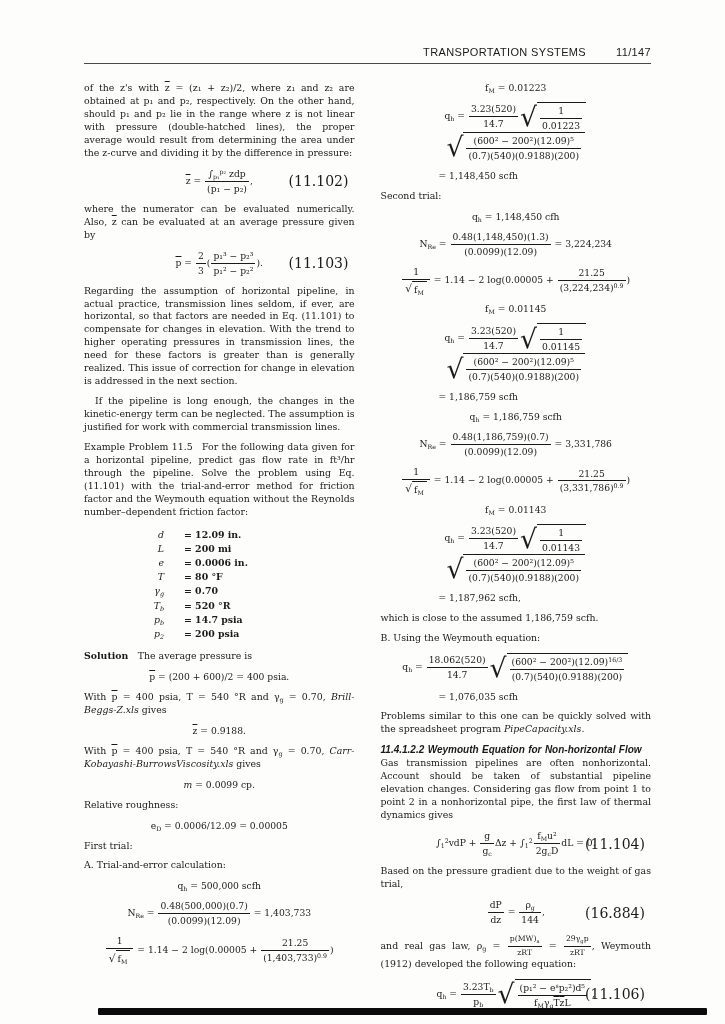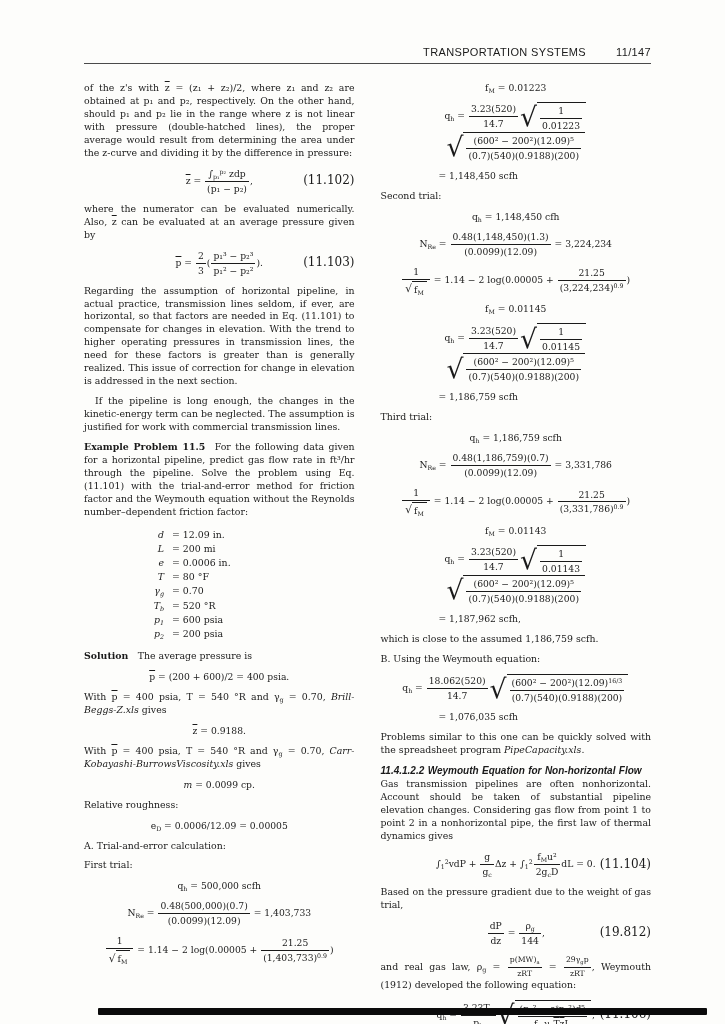--- a/index.html
+++ b/index.html
@@ -25,39 +25,39 @@
   }
   .cols { display:flex; gap:26px; margin-top:18px; }
   .col { flex:1; min-width:0; }
   .col > *:first-child { margin-top:0; }
 
   .para {
     font-size:9.4px; line-height:1.38;
     text-align:justify; margin-top:7px;
   }
   .para.indent { text-indent:11px; }
-  .lead-b  { font-weight:bold; }
+  .lead-b  { font-weight:normal; }
   .lead-bi { font-weight:bold; }
   .lead-head {
     font-weight:bold; font-style:italic;
     font-family:"Liberation Sans","DejaVu Sans",sans-serif;
     font-size:10px;
   }
   .it { font-style:italic; }
   .ovl { text-decoration:overline; }
 
   .eq {
     position:relative; text-align:center;
     font-size:9.2px; line-height:1.3;
     margin:8px 0;
   }
   .eq.cont { text-align:left; padding-left:58px; margin-top:4px; }
   .eqnum {
-    position:absolute; right:0; top:50%; transform:translateY(-50%);
-    font-size:12px;
+    position:absolute; right:6px; top:50%; transform:translateY(-50%);
+    font-size:14px;
   }
 
   sub, sup { font-size:0.68em; line-height:0; }
   sub { vertical-align:-0.3em; }
   sup { vertical-align:0.5em; }
 
   .frac {
     display:inline-block; vertical-align:middle;
     text-align:center; margin:0 1px;
   }
@@ -71,21 +71,21 @@
   .frac .sqrt > .rad { font-size:1.15em; }
   .sqrt > .rcd {
     border-top:1px solid #1a1a1a;
     padding:2px 3px 0 2px;
     display:inline-block; vertical-align:middle;
   }
 
   .datalist { margin:9px 0; padding-left:58px; font-size:9.4px; line-height:1.5; }
   .datarow { display:flex; }
   .dvar { font-style:italic; width:22px; text-align:right; flex:none; }
-  .dval { padding-left:8px; }
+  .dval { padding-left:20px;font-weight:bold; }
 
   .scan-bar {
     position:absolute; left:98px; right:18px; bottom:9px; height:7px;
     background:#0b0b0b; border-radius:1px;
   }
 </style>
 </head>
 <body>
 
 <div class="page">
@@ -121,38 +121,38 @@
           </div>
           <div class="datarow">
             <span class="dvar">γ<sub>g</sub></span>
             <span class="dval">= 0.70</span>
           </div>
           <div class="datarow">
             <span class="dvar">T<sub>b</sub></span>
             <span class="dval">= 520 °R</span>
           </div>
           <div class="datarow">
-            <span class="dvar">p<sub>1</sub></span>
-            <span class="dval">= 600 psia</span>
+            <span class="dvar">p<sub>b</sub></span>
+            <span class="dval">= 14.7 psia</span>
           </div>
           <div class="datarow">
             <span class="dvar">p<sub>2</sub></span>
             <span class="dval">= 200 psia</span>
           </div>
         </div>
         <p class="para"><span class="lead-bi">Solution</span> The average pressure is</p>
         <div class="eq"><span class="eq-body"><span class="ovl">p</span> = (200 + 600)/2 = 400 psia.</span></div>
         <p class="para">With <span class="ovl">p</span> = 400 psia, T = 540 °R and γ<sub>g</sub> = 0.70, <span class="it">Brill-Beggs-Z.xls</span> gives</p>
         <div class="eq"><span class="eq-body"><span class="ovl">z</span> = 0.9188.</span></div>
         <p class="para">With <span class="ovl">p</span> = 400 psia, T = 540 °R and γ<sub>g</sub> = 0.70, <span class="it">Carr-Kobayashi-BurrowsViscosity.xls</span> gives</p>
         <div class="eq"><span class="eq-body"><span class="it">m</span> = 0.0099 cp.</span></div>
         <p class="para">Relative roughness:</p>
         <div class="eq"><span class="eq-body">e<sub>D</sub> = 0.0006/12.09 = 0.00005</span></div>
+        <p class="para">First trial:</p>
         <p class="para">A. Trial-and-error calculation:</p>
-        <p class="para">First trial:</p>
         <div class="eq"><span class="eq-body">q<sub>h</sub> = 500,000 scfh</span></div>
         <div class="eq"><span class="eq-body">N<sub>Re</sub> = <span class="frac"><span class="num">0.48(500,000)(0.7)</span><span class="den">(0.0099)(12.09)</span></span> = 1,403,733</span></div>
         <div class="eq"><span class="eq-body"><span class="frac"><span class="num">1</span><span class="den"><span class="sqrt">
                   <span class="rad">√</span>
                   <span class="rcd">f<sub>M</sub></span>
                 </span></span></span> = 1.14 − 2 log(0.00005 + <span class="frac"><span class="num">21.25</span><span class="den">(1,403,733)<sup>0.9</sup></span></span>)</span></div>
       </section>
     <section class="col">
         <div class="eq"><span class="eq-body">f<sub>M</sub> = 0.01223</span></div>
         <div class="eq"><span class="eq-body">q<sub>h</sub> = <span class="frac"><span class="num">3.23(520)</span><span class="den">14.7</span></span><span class="sqrt">
@@ -172,21 +172,20 @@
                 </span></span></span> = 1.14 − 2 log(0.00005 + <span class="frac"><span class="num">21.25</span><span class="den">(3,224,234)<sup>0.9</sup></span></span>)</span></div>
         <div class="eq"><span class="eq-body">f<sub>M</sub> = 0.01145</span></div>
         <div class="eq"><span class="eq-body">q<sub>h</sub> = <span class="frac"><span class="num">3.23(520)</span><span class="den">14.7</span></span><span class="sqrt">
               <span class="rad">√</span>
               <span class="rcd"><span class="frac"><span class="num">1</span><span class="den">0.01145</span></span></span>
             </span><span class="sqrt">
               <span class="rad">√</span>
               <span class="rcd"><span class="frac"><span class="num">(600² − 200²)(12.09)⁵</span><span class="den">(0.7)(540)(0.9188)(200)</span></span></span>
             </span></span></div>
         <div class="eq cont"><span class="eq-body">= 1,186,759 scfh</span></div>
-        <p class="para">Third trial:</p>
         <div class="eq"><span class="eq-body">q<sub>h</sub> = 1,186,759 scfh</span></div>
         <div class="eq"><span class="eq-body">N<sub>Re</sub> = <span class="frac"><span class="num">0.48(1,186,759)(0.7)</span><span class="den">(0.0099)(12.09)</span></span> = 3,331,786</span></div>
         <div class="eq"><span class="eq-body"><span class="frac"><span class="num">1</span><span class="den"><span class="sqrt">
                   <span class="rad">√</span>
                   <span class="rcd">f<sub>M</sub></span>
                 </span></span></span> = 1.14 − 2 log(0.00005 + <span class="frac"><span class="num">21.25</span><span class="den">(3,331,786)<sup>0.9</sup></span></span>)</span></div>
         <div class="eq"><span class="eq-body">f<sub>M</sub> = 0.01143</span></div>
         <div class="eq"><span class="eq-body">q<sub>h</sub> = <span class="frac"><span class="num">3.23(520)</span><span class="den">14.7</span></span><span class="sqrt">
               <span class="rad">√</span>
               <span class="rcd"><span class="frac"><span class="num">1</span><span class="den">0.01143</span></span></span>
@@ -199,21 +198,21 @@
         <p class="para">B. Using the Weymouth equation:</p>
         <div class="eq"><span class="eq-body">q<sub>h</sub> = <span class="frac"><span class="num">18.062(520)</span><span class="den">14.7</span></span><span class="sqrt">
               <span class="rad">√</span>
               <span class="rcd"><span class="frac"><span class="num">(600² − 200²)(12.09)<sup>16/3</sup></span><span class="den">(0.7)(540)(0.9188)(200)</span></span></span>
             </span></span></div>
         <div class="eq cont"><span class="eq-body">= 1,076,035 scfh</span></div>
         <p class="para">Problems similar to this one can be quickly solved with the spreadsheet program <span class="it">PipeCapacity.xls</span>.</p>
         <p class="para"><span class="lead-head">11.4.1.2.2 Weymouth Equation for Non-horizontal Flow</span> Gas transmission pipelines are often nonhorizontal. Account should be taken of substantial pipeline elevation changes. Considering gas flow from point 1 to point 2 in a nonhorizontal pipe, the first law of thermal dynamics gives</p>
         <div class="eq"><span class="eq-body">∫<sub>1</sub><sup>2</sup>vdP + <span class="frac"><span class="num">g</span><span class="den">g<sub>c</sub></span></span>Δz + ∫<sub>1</sub><sup>2</sup><span class="frac"><span class="num">f<sub>M</sub>u²</span><span class="den">2g<sub>c</sub>D</span></span>dL = 0.</span><span class="eqnum">(11.104)</span></div>
         <p class="para">Based on the pressure gradient due to the weight of gas trial,</p>
-        <div class="eq"><span class="eq-body"><span class="frac"><span class="num">dP</span><span class="den">dz</span></span> = <span class="frac"><span class="num">ρ<sub>g</sub></span><span class="den">144</span></span>,</span><span class="eqnum">(19.812)</span></div>
+        <div class="eq"><span class="eq-body"><span class="frac"><span class="num">dP</span><span class="den">dz</span></span> = <span class="frac"><span class="num">ρ<sub>g</sub></span><span class="den">144</span></span>,</span><span class="eqnum">(16.884)</span></div>
         <p class="para">and real gas law, ρ<sub>g</sub> = <span class="frac"><span class="num">p(MW)<sub>a</sub></span><span class="den">zRT</span></span> = <span class="frac"><span class="num">29γ<sub>g</sub>p</span><span class="den">zRT</span></span>, Weymouth (1912) developed the following equation:</p>
         <div class="eq"><span class="eq-body">q<sub>h</sub> = <span class="frac"><span class="num">3.23T<sub>b</sub></span><span class="den">p<sub>b</sub></span></span><span class="sqrt">
               <span class="rad">√</span>
               <span class="rcd"><span class="frac"><span class="num">(p₁² − e<sup>s</sup>p₂²)d⁵</span><span class="den">f<sub>M</sub>γ<sub>g</sub><span class="ovl">T</span><span class="ovl">z</span>L</span></span></span>
             </span>,</span><span class="eqnum">(11.106)</span></div>
       </section>
   </main>
   <div class="scan-bar"></div>
 </div>
 

